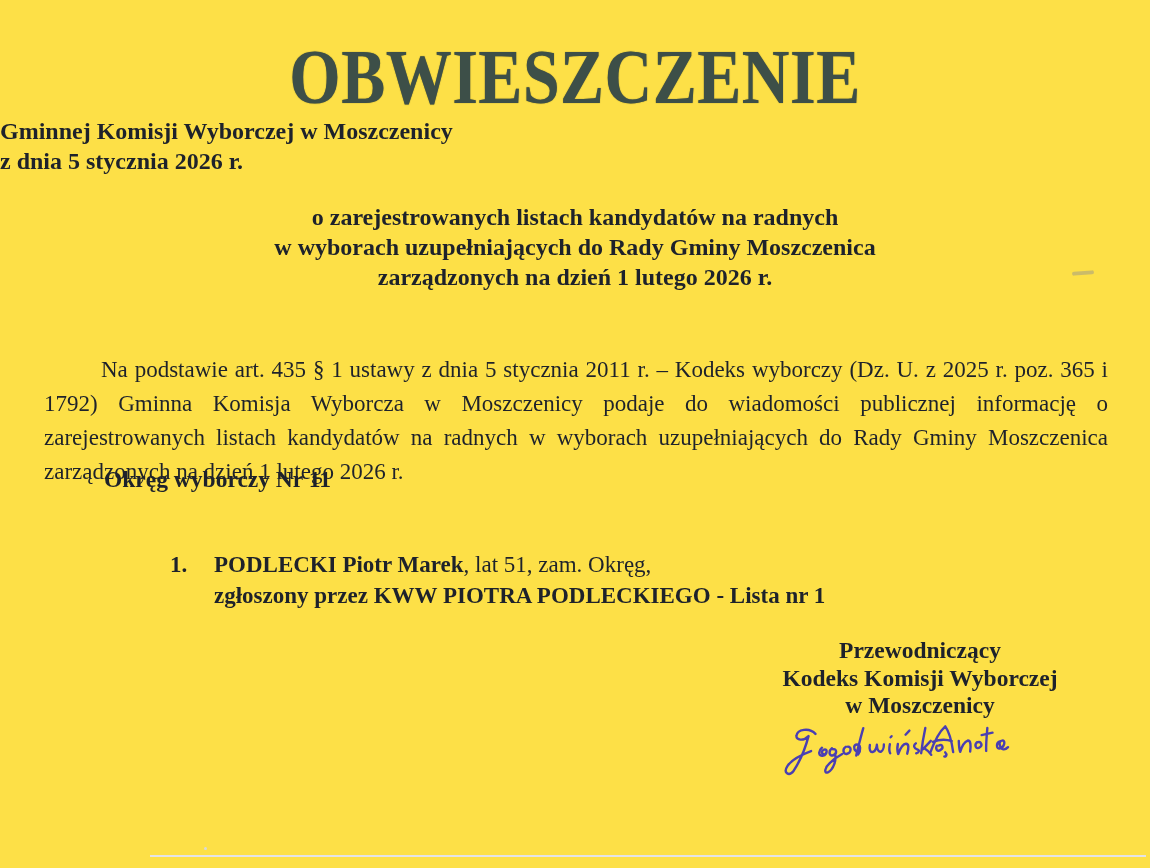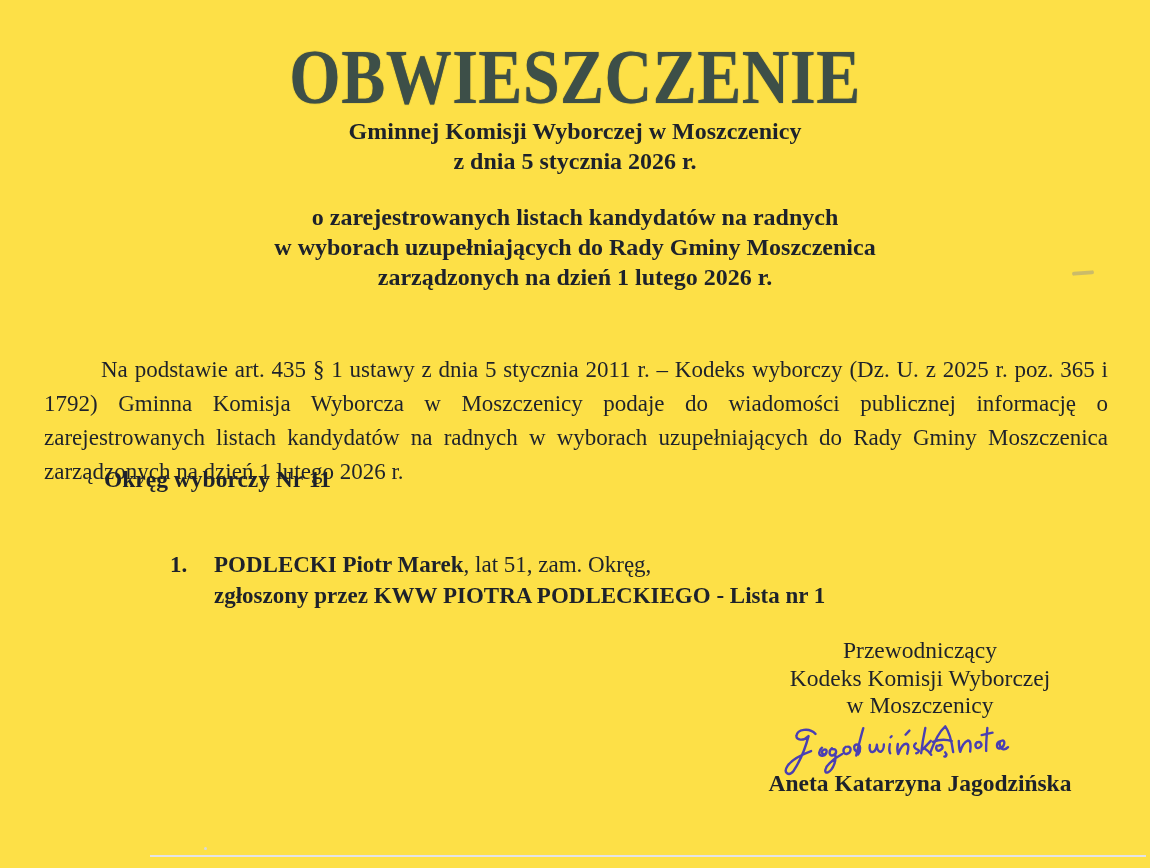--- a/index.html
+++ b/index.html
@@ -36,21 +36,21 @@
     text-shadow: 0 0 1px rgba(20,30,26,0.55);
     white-space: nowrap;
   }
 
   
   .issuer {
     position: absolute;
     top: 116px;
     left: 0;
     width: 100%;
-    text-align: center;
+    text-align: left;
     font-size: 24px;
     font-weight: bold;
     line-height: 30px;
   }
 
   
   .subject {
     position: absolute;
     top: 202px;
     left: 0;
@@ -105,21 +105,21 @@
   }
 
   
   .sig-role {
     position: absolute;
     top: 637px;
     left: 744px;
     width: 352px;
     text-align: center;
     font-size: 23.5px;
-    font-weight: normal;
+    font-weight: bold;
     line-height: 27.5px;
   }
   .sig-hand {
     position: absolute;
     top: 722px;
     left: 778px;
     width: 240px;
     height: 52px;
     transform: rotate(-2deg);
   }
@@ -233,19 +233,18 @@
       <path d="M152,31 C156,21 162,10 168,5 C172,11 174,21 175,31
                M155,20 C161,18 169,18 174,20
                M181,20 C181,25 181,28 182,31 C184,25 187,21 190,20 C193,20 193,25 192,31
                M199,22 C196,25 198,30 202,27 C205,25 203,21 200,22
                M210,8 C209,16 208,25 208,31
                M204,15 L215,13
                M222,22 C218,23 218,30 222,29 C226,28 228,22 225,21 C222,21 221,24 222,26 C223,31 227,31 230,28"></path>
     </svg>
   </div>
 
-  <div class="sig-name">Aneta Katarzyna Jagodzińska</div>
 
   <div class="artifact-smudge"></div>
   <div class="artifact-bottom-line"></div>
   <div class="artifact-dot"></div>
 
 </div>
 
 </body></html>

